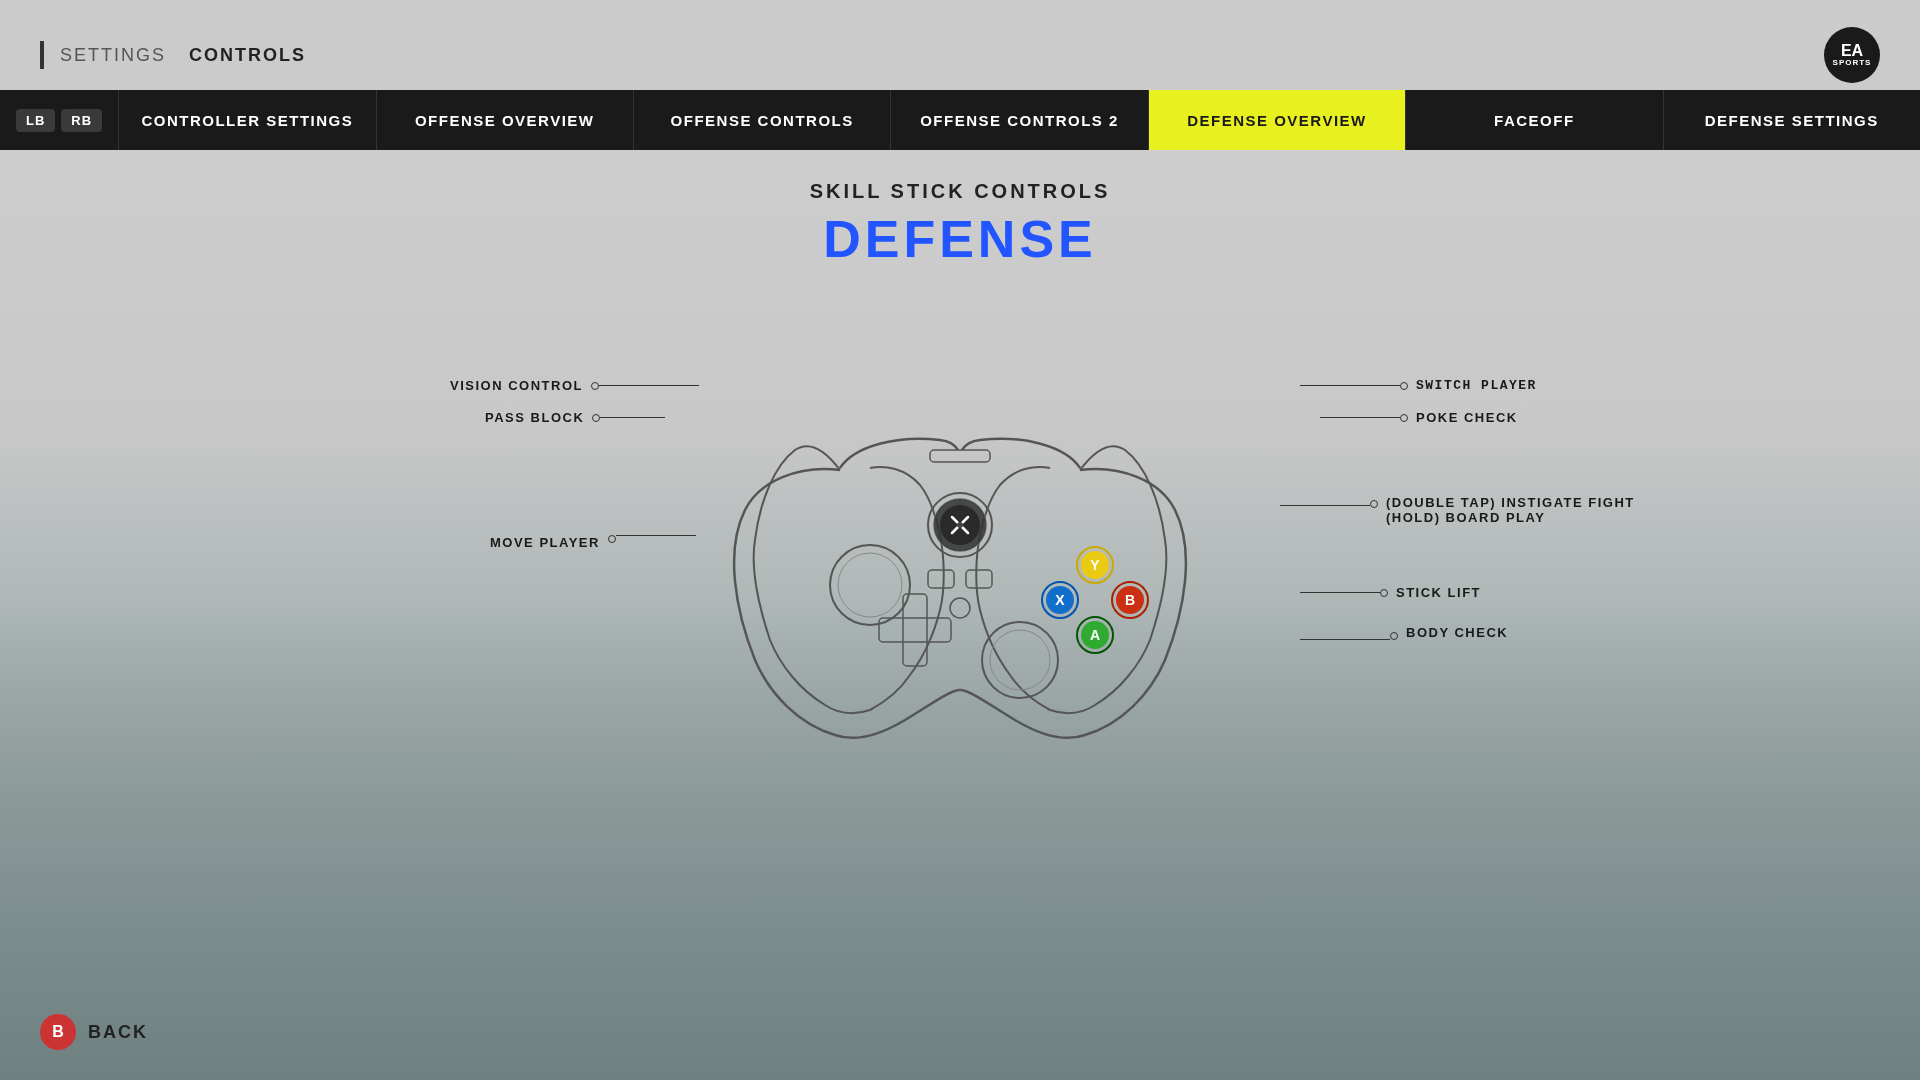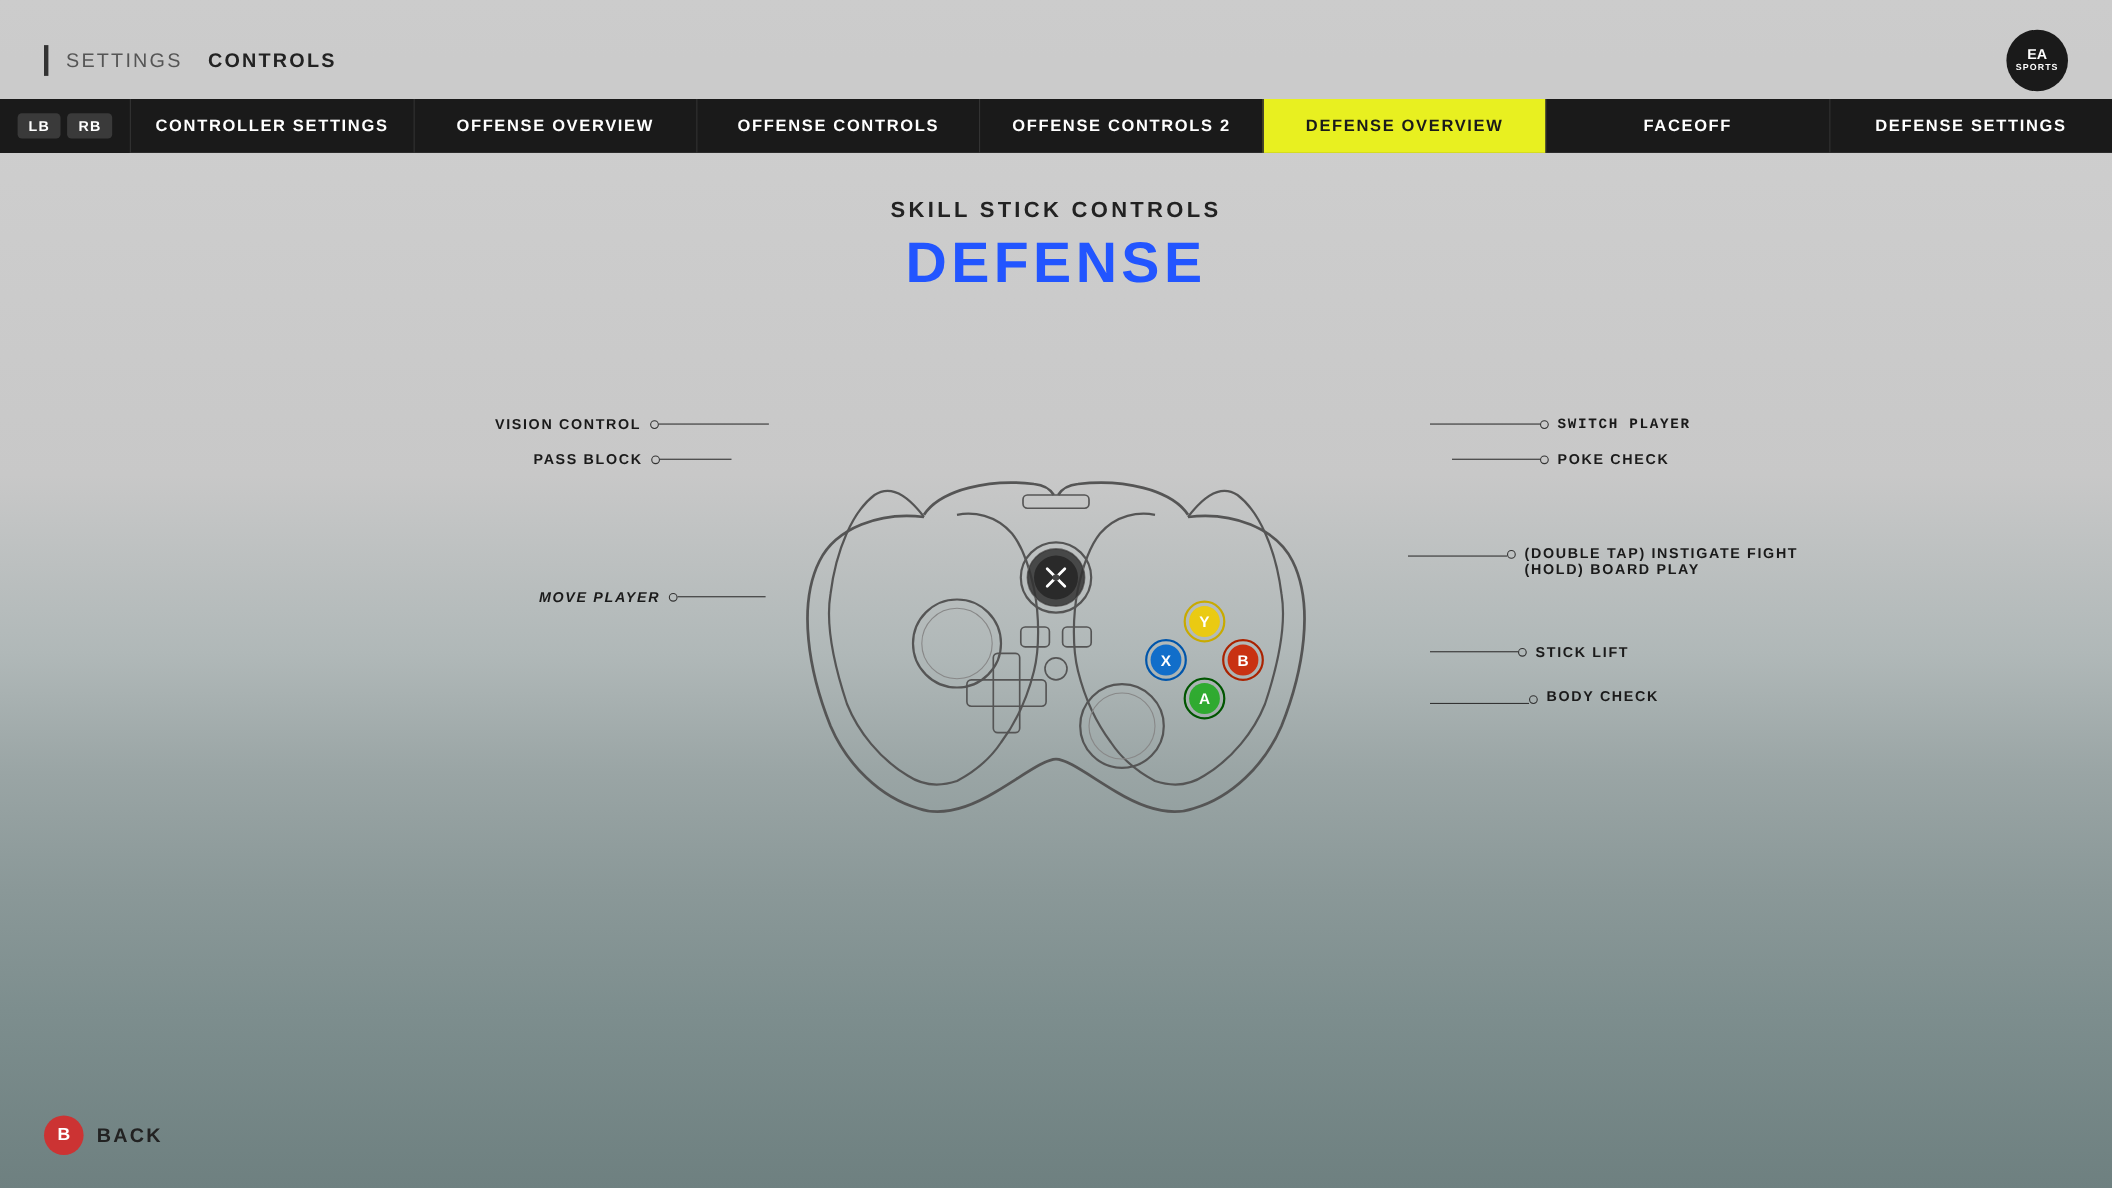--- a/index.html
+++ b/index.html
@@ -85,21 +85,21 @@
       flex-direction: column;
       line-height: 1.1;
     }
 
     
     .nav-tabs {
       position: absolute;
       top: 90px;
       left: 0;
       right: 0;
-      height: 49px;
+      height: 60px;
       background: #1a1a1a;
       display: flex;
       align-items: stretch;
     }
 
     .lb-rb {
       display: flex;
       align-items: center;
       gap: 6px;
       padding: 0 16px;
@@ -238,21 +238,21 @@
 <div class="bg"></div>
 
 <div class="top-bar">
   <div class="breadcrumb">
     <div class="breadcrumb-bar"></div>
     <span class="breadcrumb-settings">SETTINGS</span>
     <span class="breadcrumb-settings">&nbsp;</span>
     <span class="breadcrumb-controls">CONTROLS</span>
   </div>
   <div class="ea-logo">
-    <span style="font-size:13px;letter-spacing:0px;">EA</span>
+    <span style="font-size:16px;letter-spacing:0px;">EA</span>
     <span style="font-size:8px;letter-spacing:1px;">SPORTS</span>
   </div>
 </div>
 
 <div class="nav-tabs">
   <div class="lb-rb">
     <div class="lb-btn">LB</div>
     <div class="rb-btn">RB</div>
   </div>
   <div class="tab">CONTROLLER SETTINGS</div>
@@ -344,21 +344,21 @@
       </div>
 
       
       <div style="position:absolute;top:60px;left:-195px;display:flex;align-items:center;gap:0;">
         <span class="ann-text" style="font-size:13px;font-weight:700;color:#1a1a1a;letter-spacing:1.5px;">PASS BLOCK</span>
         <div class="ann-dot" style="margin:0 0 0 8px;"></div>
         <div class="ann-line" style="width:65px;"></div>
       </div>
 
       
-      <div style="position:absolute;top:185px;left:-190px;display:flex;align-items:center;gap:0;font-style:italic;">
+      <div style="position:absolute;top:185px;left:-190px;display:flex;gap:0;">
         <span class="ann-text" style="font-size:13px;font-weight:700;color:#1a1a1a;letter-spacing:1.5px;">MOVE PLAYER</span>
         <div class="ann-dot" style="margin:0 0 0 8px;"></div>
         <div class="ann-line" style="width:80px;"></div>
       </div>
 
       
       
       <div style="position:absolute;top:28px;left:620px;display:flex;align-items:center;gap:0;font-family:Liberation Mono, monospace;">
         <div class="ann-line" style="width:100px;"></div>
         <div class="ann-dot" style="margin:0 8px 0 0;"></div>

